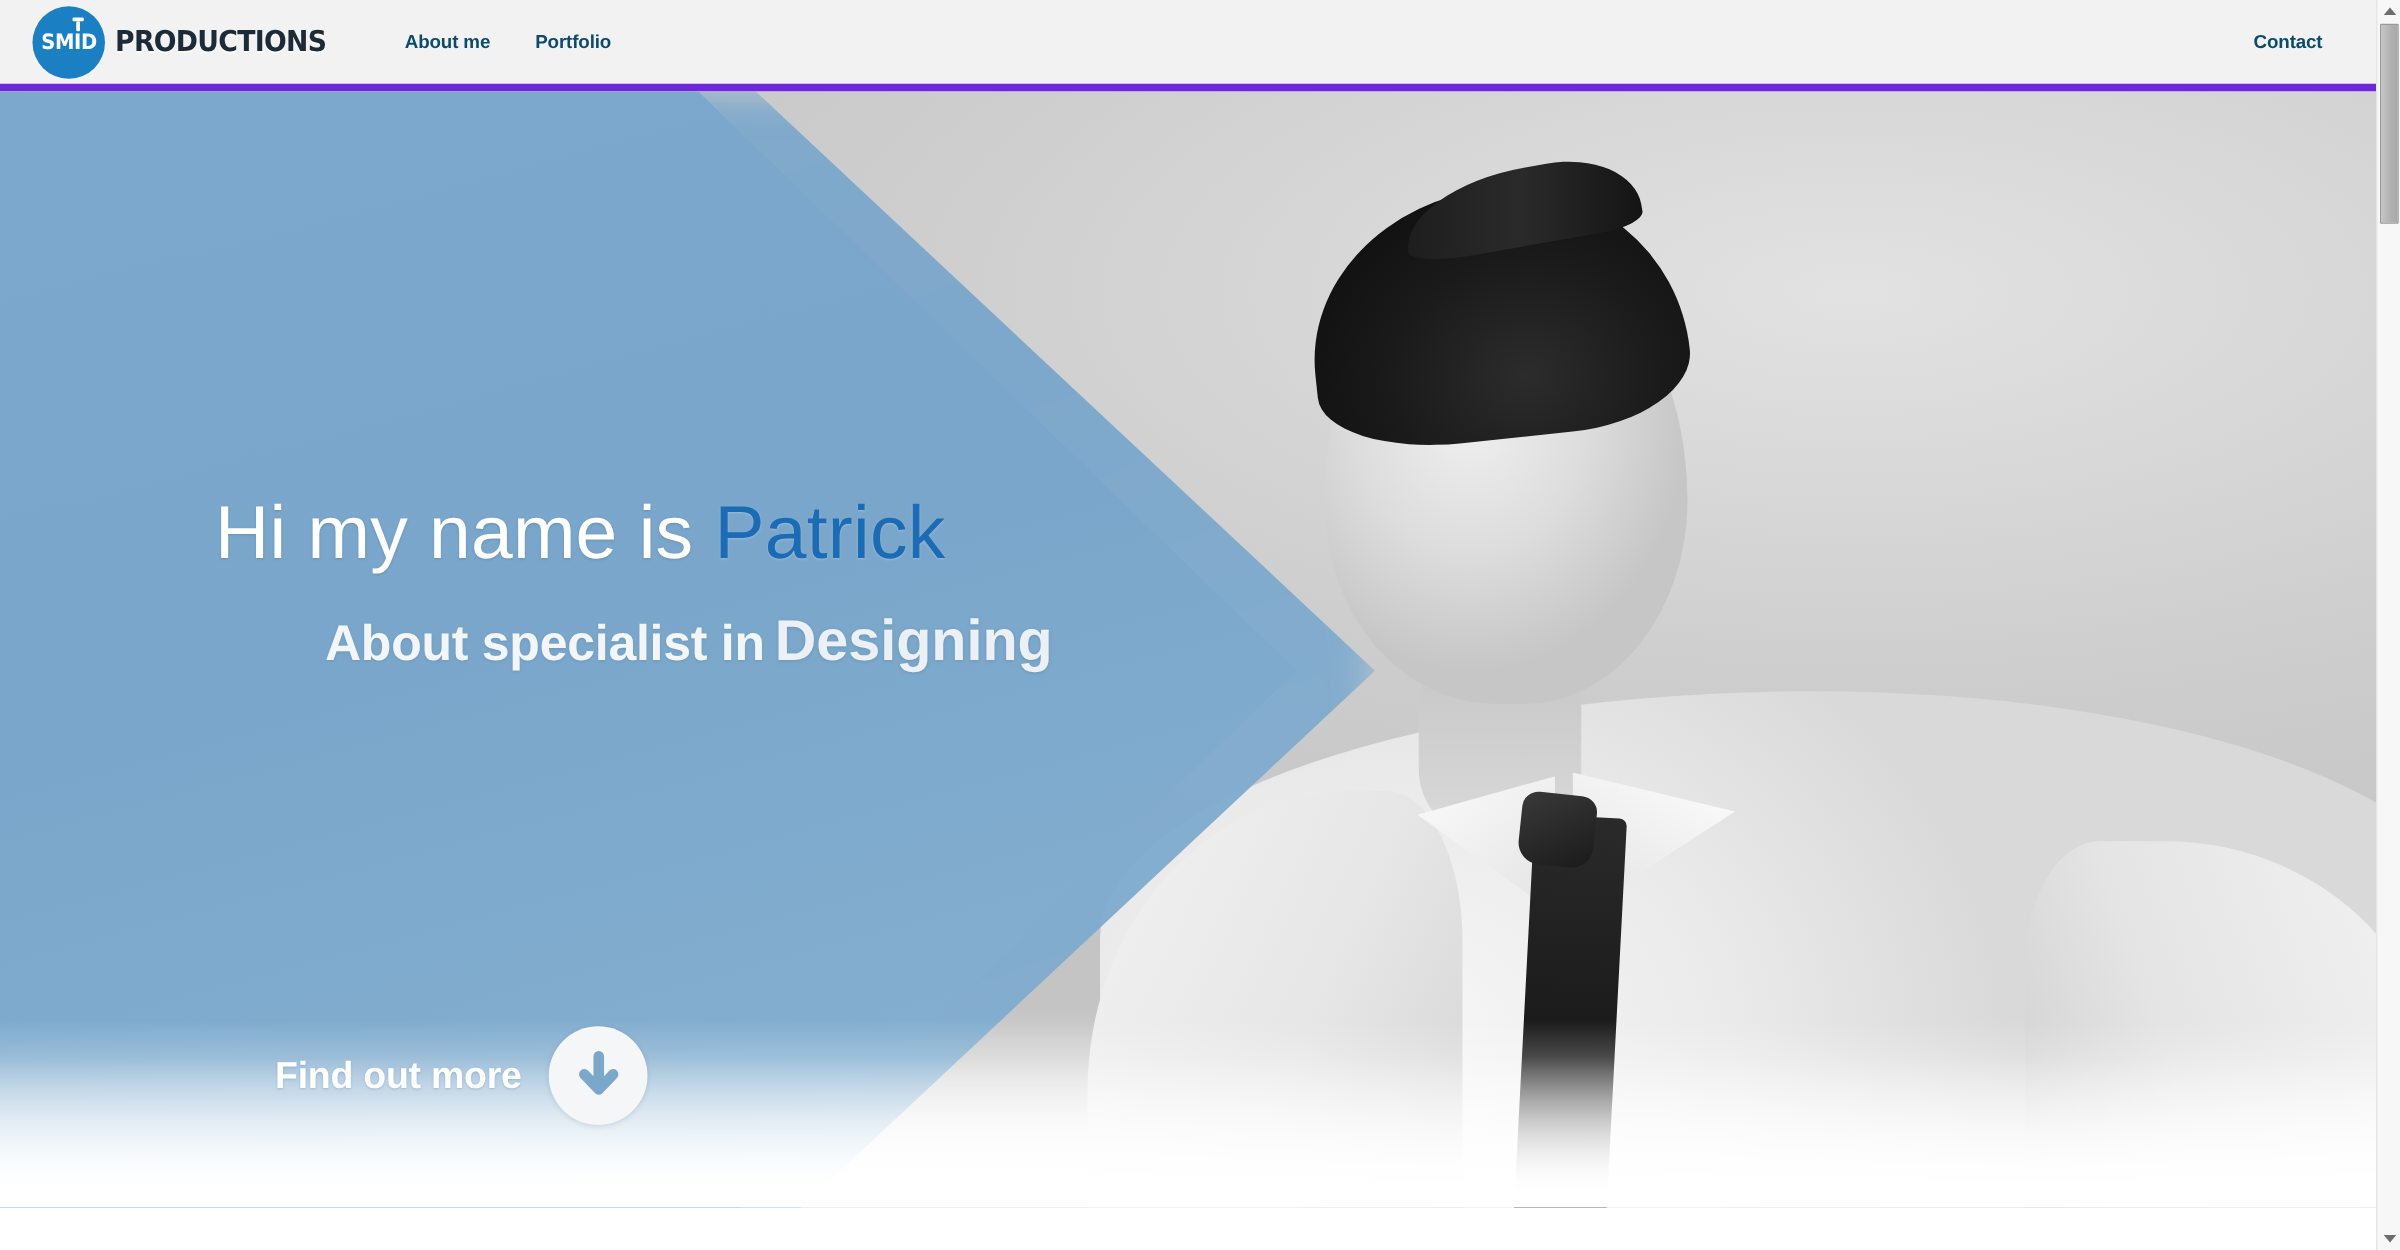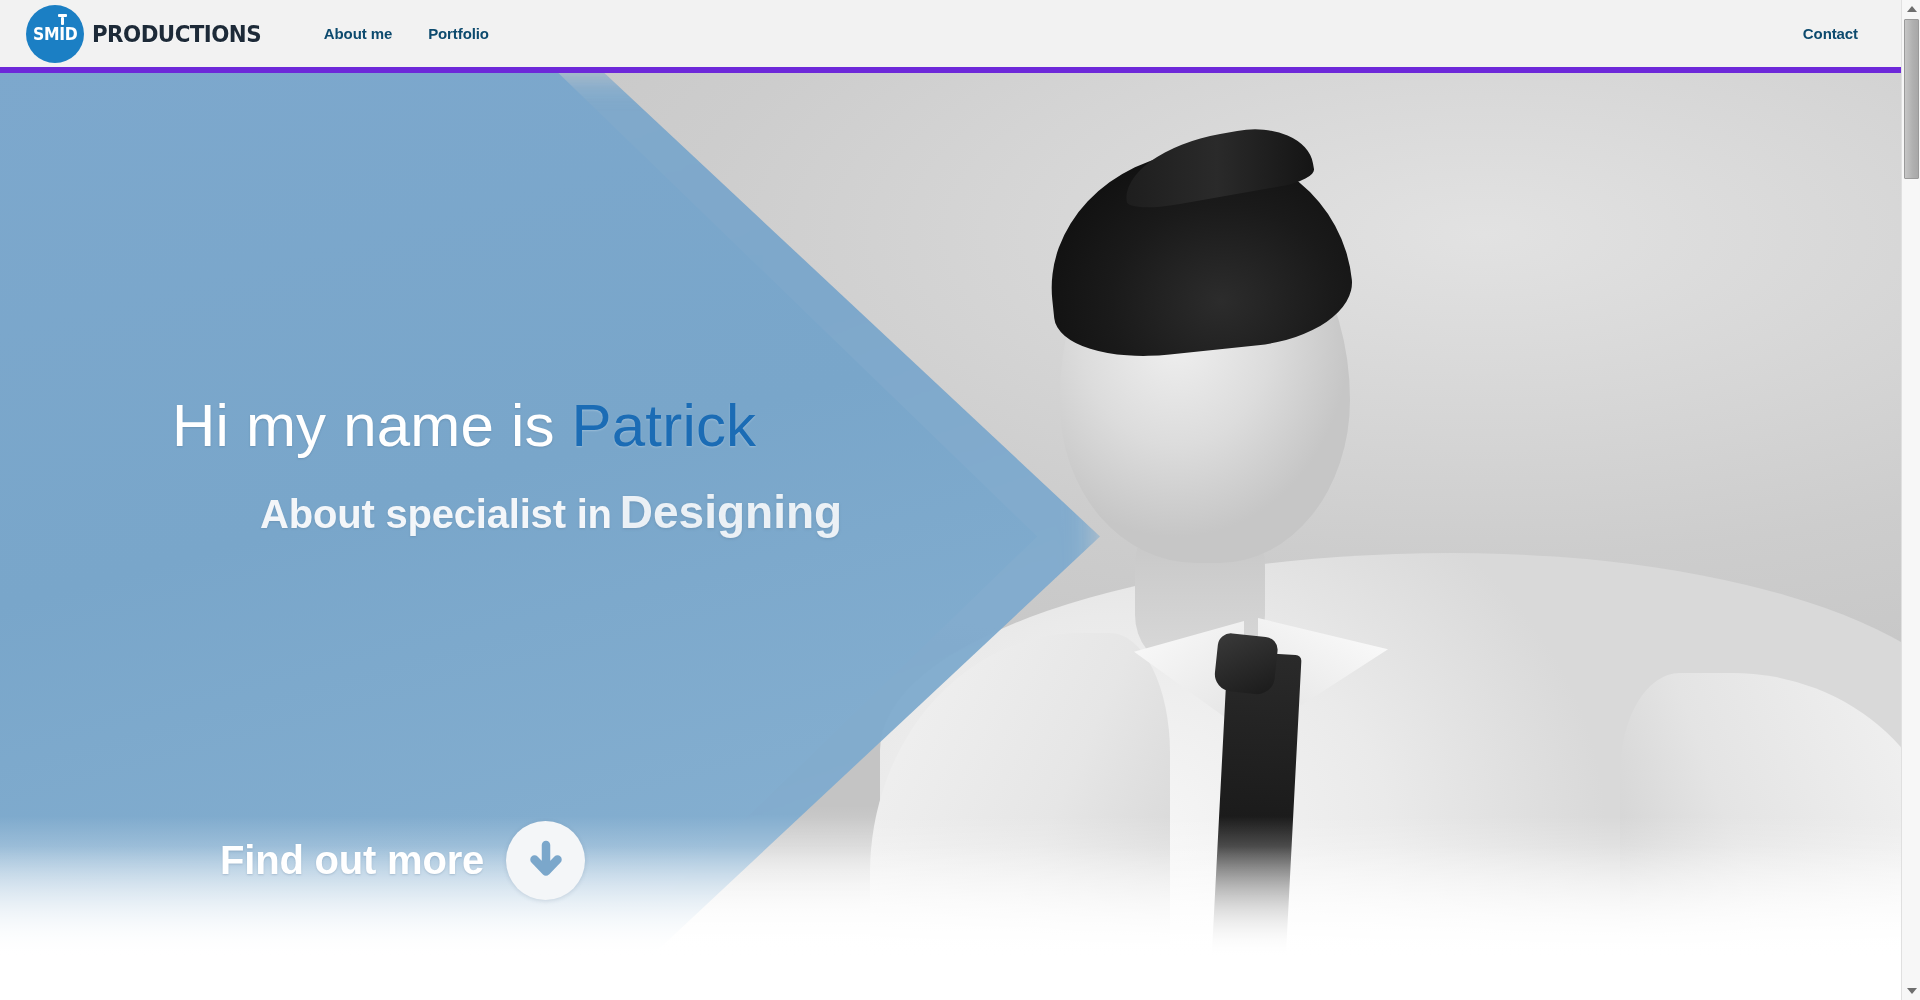--- a/index.html
+++ b/index.html
@@ -306,21 +306,21 @@
     position:absolute;
     left:220px; top:748px;
     display:flex;
     align-items:center;
     gap:22px;
     cursor:pointer;
     text-decoration:none;
     user-select:none;
   }
   #cta-label {
-    font-size:40px;
+    font-size:30px;
     font-weight:bold;
     color:#ffffff;
     letter-spacing:-0.2px;
     text-shadow:0 1px 2px rgba(70,100,130,.25);
   }
   #cta-circle {
     width:79px; height:79px;
     border-radius:50%;
     background:#f4f6f8;
     display:flex;

